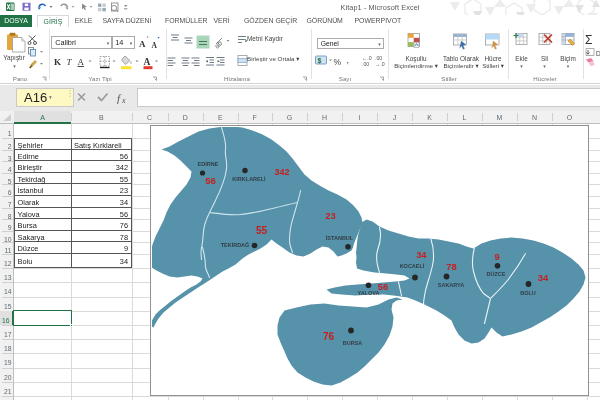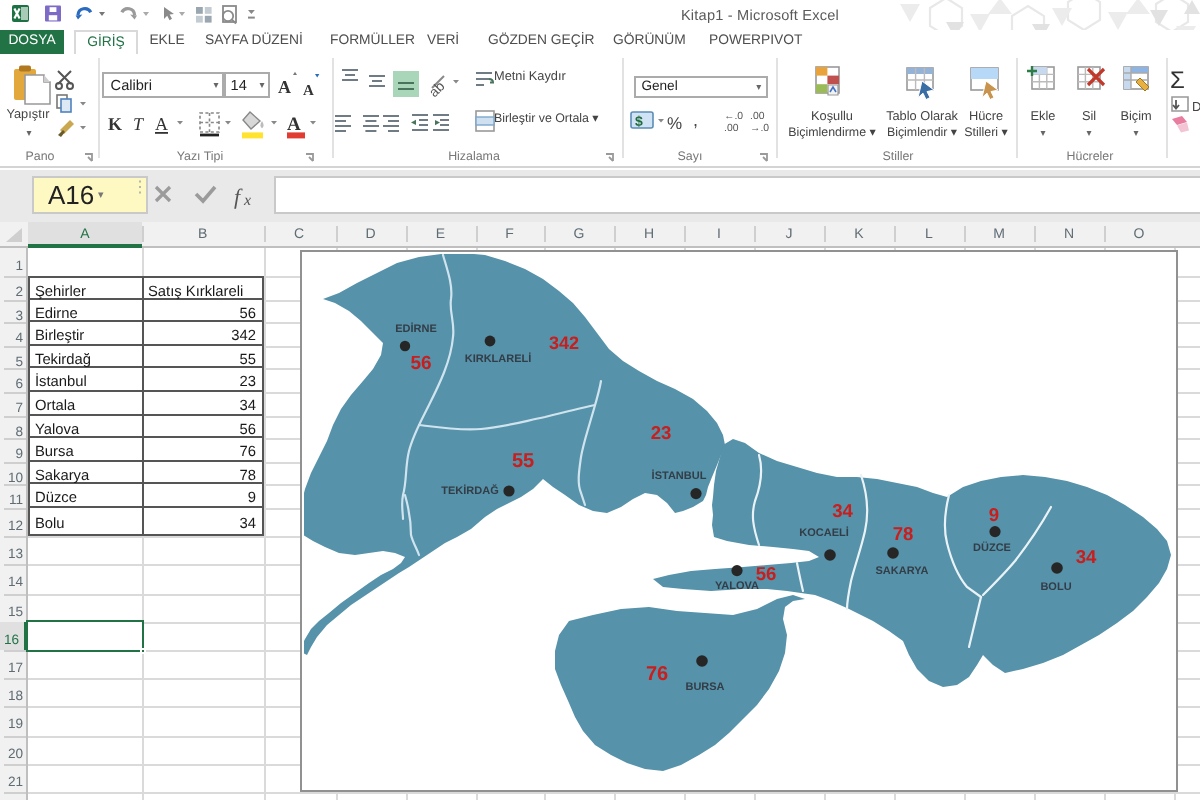--- a/index.html
+++ b/index.html
@@ -391,21 +391,21 @@
 <div class="abs" style="left:14px;top:27.5px;width:57.5px;height:11.599999999999994px;background:#fff;border-top:1px solid #555;border-left:1px solid #555;border-right:1px solid #555;border-bottom:1px solid #555;font-size:7.4px;color:#1a1a1a;line-height:13.599999999999994px;padding-left:2.5px;">Şehirler</div>
 <div class="abs" style="left:71.5px;top:27.5px;width:60.5px;height:11.599999999999994px;background:#fff;border-top:1px solid #555;border-right:1px solid #555;border-bottom:1px solid #555;font-size:7.4px;color:#1a1a1a;line-height:13.599999999999994px;padding-left:2.5px;text-align:left;">Satış Kırklareli</div>
 <div class="abs" style="left:14px;top:39.099999999999994px;width:57.5px;height:11.599999999999994px;background:#fff;border-left:1px solid #555;border-right:1px solid #555;border-bottom:1px solid #555;font-size:7.4px;color:#1a1a1a;line-height:13.599999999999994px;padding-left:2.5px;">Edirne</div>
 <div class="abs" style="left:71.5px;top:39.099999999999994px;width:60.5px;height:11.599999999999994px;background:#fff;border-right:1px solid #555;border-bottom:1px solid #555;font-size:7.4px;color:#1a1a1a;line-height:13.599999999999994px;padding-right:3px;text-align:right;">56</div>
 <div class="abs" style="left:14px;top:50.69999999999999px;width:57.5px;height:11.600000000000023px;background:#fff;border-left:1px solid #555;border-right:1px solid #555;border-bottom:1px solid #555;font-size:7.4px;color:#1a1a1a;line-height:13.600000000000023px;padding-left:2.5px;">Birleştir</div>
 <div class="abs" style="left:71.5px;top:50.69999999999999px;width:60.5px;height:11.600000000000023px;background:#fff;border-right:1px solid #555;border-bottom:1px solid #555;font-size:7.4px;color:#1a1a1a;line-height:13.600000000000023px;padding-right:3px;text-align:right;">342</div>
 <div class="abs" style="left:14px;top:62.30000000000001px;width:57.5px;height:11.599999999999994px;background:#fff;border-left:1px solid #555;border-right:1px solid #555;border-bottom:1px solid #555;font-size:7.4px;color:#1a1a1a;line-height:13.599999999999994px;padding-left:2.5px;">Tekirdağ</div>
 <div class="abs" style="left:71.5px;top:62.30000000000001px;width:60.5px;height:11.599999999999994px;background:#fff;border-right:1px solid #555;border-bottom:1px solid #555;font-size:7.4px;color:#1a1a1a;line-height:13.599999999999994px;padding-right:3px;text-align:right;">55</div>
 <div class="abs" style="left:14px;top:73.9px;width:57.5px;height:11.599999999999994px;background:#fff;border-left:1px solid #555;border-right:1px solid #555;border-bottom:1px solid #555;font-size:7.4px;color:#1a1a1a;line-height:13.599999999999994px;padding-left:2.5px;">İstanbul</div>
 <div class="abs" style="left:71.5px;top:73.9px;width:60.5px;height:11.599999999999994px;background:#fff;border-right:1px solid #555;border-bottom:1px solid #555;font-size:7.4px;color:#1a1a1a;line-height:13.599999999999994px;padding-right:3px;text-align:right;">23</div>
-<div class="abs" style="left:14px;top:85.5px;width:57.5px;height:11.599999999999994px;background:#fff;border-left:1px solid #555;border-right:1px solid #555;border-bottom:1px solid #555;font-size:7.4px;color:#1a1a1a;line-height:13.599999999999994px;padding-left:2.5px;">Ortala</div>
+<div class="abs" style="left:14px;top:85.5px;width:57.5px;height:11.599999999999994px;background:#fff;border-left:1px solid #555;border-right:1px solid #555;border-bottom:1px solid #555;font-size:7.4px;color:#1a1a1a;line-height:13.599999999999994px;padding-left:2.5px;">Olarak</div>
 <div class="abs" style="left:71.5px;top:85.5px;width:60.5px;height:11.599999999999994px;background:#fff;border-right:1px solid #555;border-bottom:1px solid #555;font-size:7.4px;color:#1a1a1a;line-height:13.599999999999994px;padding-right:3px;text-align:right;">34</div>
 <div class="abs" style="left:14px;top:97.1px;width:57.5px;height:11.599999999999994px;background:#fff;border-left:1px solid #555;border-right:1px solid #555;border-bottom:1px solid #555;font-size:7.4px;color:#1a1a1a;line-height:13.599999999999994px;padding-left:2.5px;">Yalova</div>
 <div class="abs" style="left:71.5px;top:97.1px;width:60.5px;height:11.599999999999994px;background:#fff;border-right:1px solid #555;border-bottom:1px solid #555;font-size:7.4px;color:#1a1a1a;line-height:13.599999999999994px;padding-right:3px;text-align:right;">56</div>
 <div class="abs" style="left:14px;top:108.69999999999999px;width:57.5px;height:11.600000000000023px;background:#fff;border-left:1px solid #555;border-right:1px solid #555;border-bottom:1px solid #555;font-size:7.4px;color:#1a1a1a;line-height:13.600000000000023px;padding-left:2.5px;">Bursa</div>
 <div class="abs" style="left:71.5px;top:108.69999999999999px;width:60.5px;height:11.600000000000023px;background:#fff;border-right:1px solid #555;border-bottom:1px solid #555;font-size:7.4px;color:#1a1a1a;line-height:13.600000000000023px;padding-right:3px;text-align:right;">76</div>
 <div class="abs" style="left:14px;top:120.30000000000001px;width:57.5px;height:11.599999999999994px;background:#fff;border-left:1px solid #555;border-right:1px solid #555;border-bottom:1px solid #555;font-size:7.4px;color:#1a1a1a;line-height:13.599999999999994px;padding-left:2.5px;">Sakarya</div>
 <div class="abs" style="left:71.5px;top:120.30000000000001px;width:60.5px;height:11.599999999999994px;background:#fff;border-right:1px solid #555;border-bottom:1px solid #555;font-size:7.4px;color:#1a1a1a;line-height:13.599999999999994px;padding-right:3px;text-align:right;">78</div>
 <div class="abs" style="left:14px;top:131.9px;width:57.5px;height:11.599999999999994px;background:#fff;border-left:1px solid #555;border-right:1px solid #555;border-bottom:1px solid #555;font-size:7.4px;color:#1a1a1a;line-height:13.599999999999994px;padding-left:2.5px;">Düzce</div>
 <div class="abs" style="left:71.5px;top:131.9px;width:60.5px;height:11.599999999999994px;background:#fff;border-right:1px solid #555;border-bottom:1px solid #555;font-size:7.4px;color:#1a1a1a;line-height:13.599999999999994px;padding-right:3px;text-align:right;">9</div>
 <div class="abs" style="left:14px;top:143.5px;width:57.5px;height:14.199999999999989px;background:#fff;border-left:1px solid #555;border-right:1px solid #555;border-bottom:1px solid #555;font-size:7.4px;color:#1a1a1a;line-height:16.19999999999999px;padding-left:2.5px;">Bolu</div>

